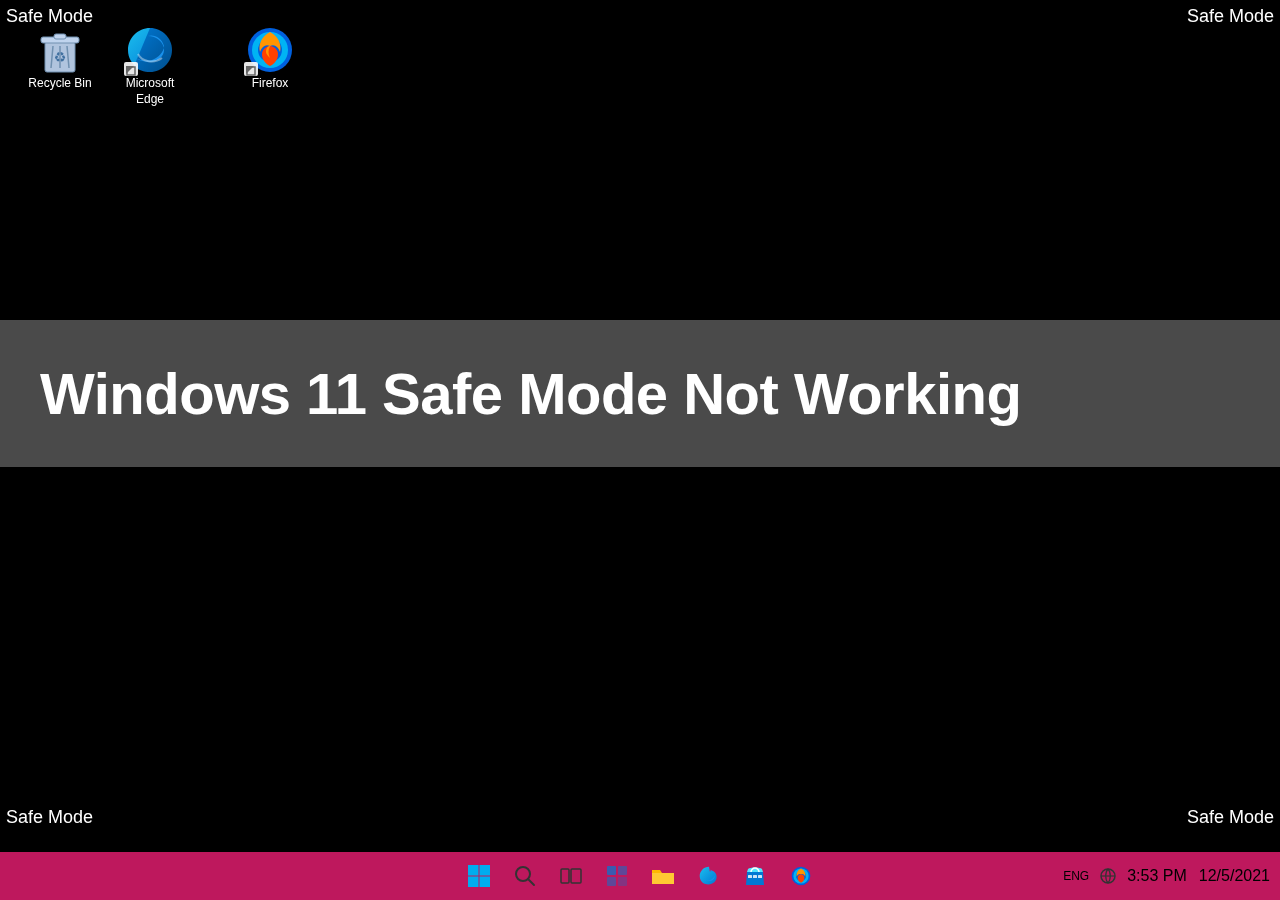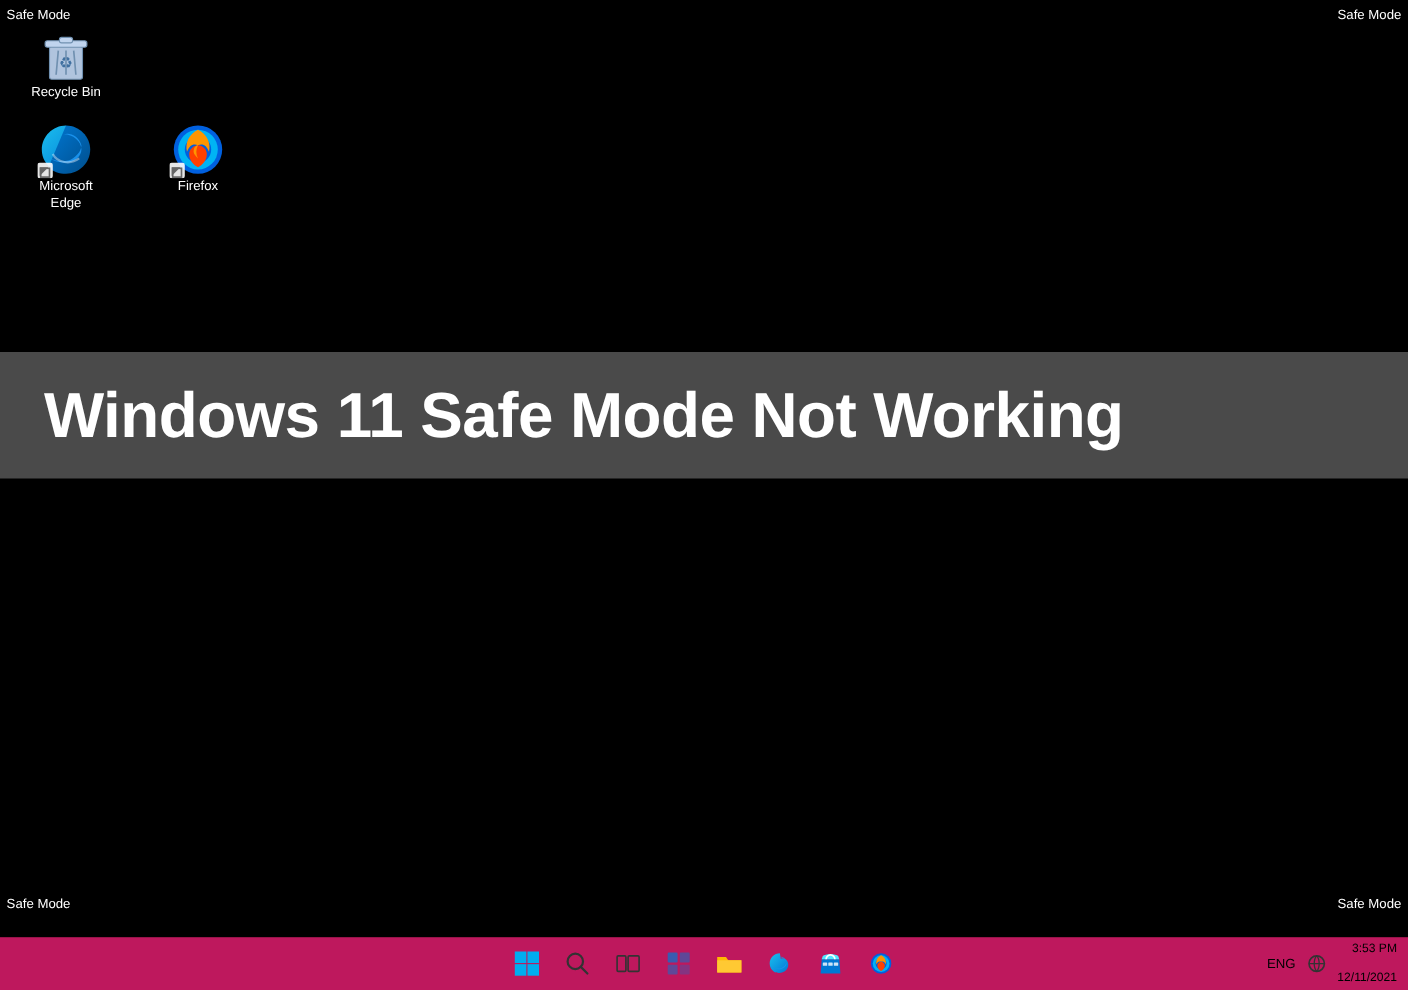--- a/index.html
+++ b/index.html
@@ -10,35 +10,34 @@
       background: #000;
       font-family: 'Segoe UI', Arial, sans-serif;
       overflow: hidden;
       position: relative;
     }
 
     
     .safe-mode-corner {
       position: absolute;
       color: #fff;
-      font-size: 12px;
+      font-size: 18px;
       font-weight: normal;
     }
     .safe-mode-tl { top: 6px; left: 6px; }
     .safe-mode-tr { top: 6px; right: 6px; }
     .safe-mode-bl { bottom: 72px; left: 6px; }
     .safe-mode-br { bottom: 72px; right: 6px; }
 
     
     .desktop-icons {
       position: absolute;
       top: 20px;
       left: 20px;
       display: flex;
-      flex-direction: column;
       gap: 10px;
     }
 
     .icon-row {
       display: flex;
       flex-direction: row;
       gap: 40px;
     }
 
     .desktop-icon {
@@ -64,21 +63,21 @@
       height: 52px;
     }
 
     
     .banner {
       position: absolute;
       top: 320px;
       left: 0;
       width: 1280px;
       background: #4a4a4a;
-      padding: 24px 40px;
+      padding: 40px 40px;
     }
 
     .banner-text {
       color: #fff;
       font-size: 58px;
       font-weight: 900;
       font-family: 'Segoe UI', Arial, sans-serif;
       letter-spacing: -0.5px;
     }
 
@@ -116,23 +115,23 @@
 
     .taskbar-right {
       display: flex;
       align-items: center;
       gap: 10px;
       margin-right: 10px;
     }
 
     .taskbar-time {
       display: flex;
-      flex-direction: column;
+      flex-direction: row;
       align-items: flex-end;
-      font-size: 11px;
+      font-size: 16px;
       color: #000;
       line-height: 1.4;
       gap: 12px;
     }
 
     .taskbar-lang {
       font-size: 12px;
       color: #000;
       font-weight: 500;
     }
@@ -319,17 +318,17 @@
     <span class="taskbar-lang">ENG</span>
 
     <svg width="18" height="18" viewBox="0 0 18 18" xmlns="http://www.w3.org/2000/svg">
       <circle cx="9" cy="9" r="7" fill="none" stroke="#333" stroke-width="1.5"></circle>
       <line x1="2" y1="9" x2="16" y2="9" stroke="#333" stroke-width="1.2"></line>
       <path d="M9 2 C6 5 6 13 9 16" fill="none" stroke="#333" stroke-width="1.2"></path>
       <path d="M9 2 C12 5 12 13 9 16" fill="none" stroke="#333" stroke-width="1.2"></path>
     </svg>
     <div class="taskbar-time">
       <span>3:53 PM</span>
-      <span>12/11/2021</span>
+      <span>12/5/2021</span>
     </div>
   </div>
 
 </div>
 
 </body></html>

